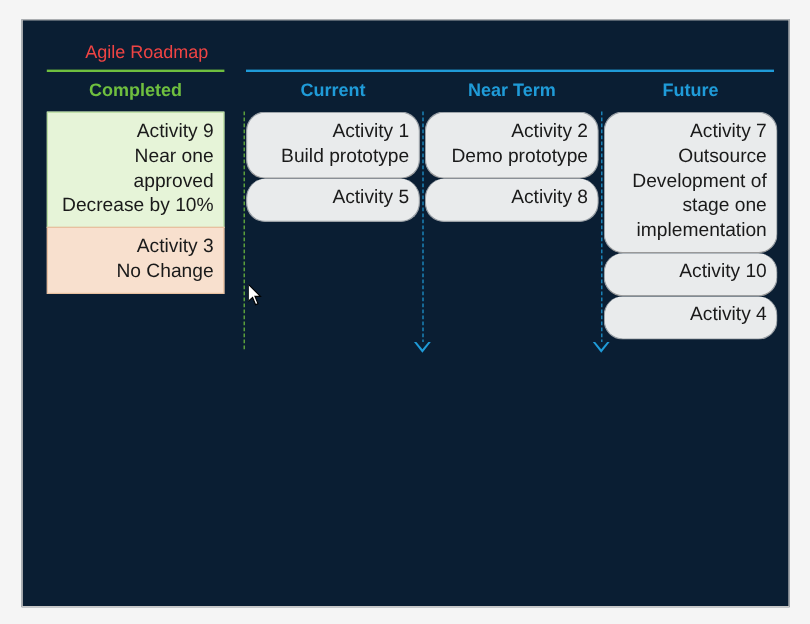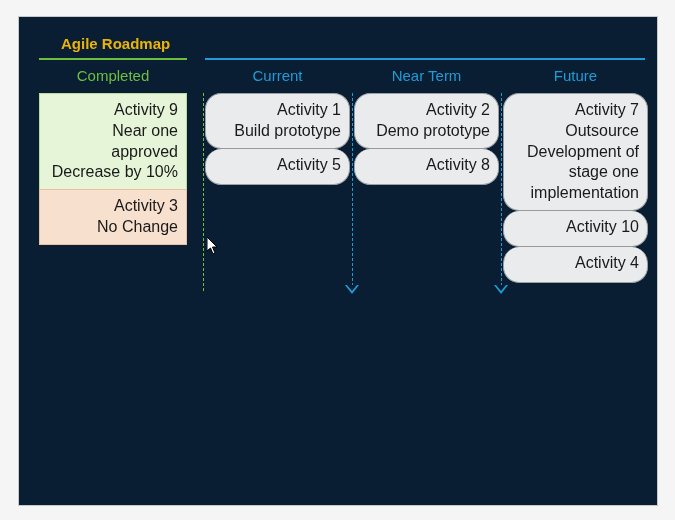--- a/index.html
+++ b/index.html
@@ -14,25 +14,25 @@
     position: absolute;
     left: 18px;
     top: 16px;
     width: 640px;
     height: 490px;
     background: #0a1e33;
     border: 1px solid #c8c8c8;
   }
   .title {
     position: absolute;
-    left: 42px;
+    left: 52px;
     top: 18px;
     font-size: 15px;
-    font-weight: 700;
-    color: #eab308;
+    font-weight: 400;
+    color: #ef4444;
   }
   .underline-completed {
     position: absolute;
     left: 20px;
     top: 41px;
     width: 148px;
     height: 2px;
     background: #6fbf3f;
   }
   .underline-rest {
@@ -40,21 +40,21 @@
     left: 186px;
     top: 41px;
     width: 440px;
     height: 2px;
     background: #1f9bd8;
   }
   .col-header {
     position: absolute;
     top: 50px;
     font-size: 15px;
-    font-weight: 400;
+    font-weight: 700;
     text-align: center;
   }
   .h-completed { left: 20px; width: 148px; color: #6fbf3f; }
   .h-current   { left: 186px; width: 145px; color: #1f9bd8; }
   .h-near      { left: 335px; width: 145px; color: #1f9bd8; }
   .h-future    { left: 484px; width: 145px; color: #1f9bd8; }
 
   .column {
     position: absolute;
     top: 76px;

